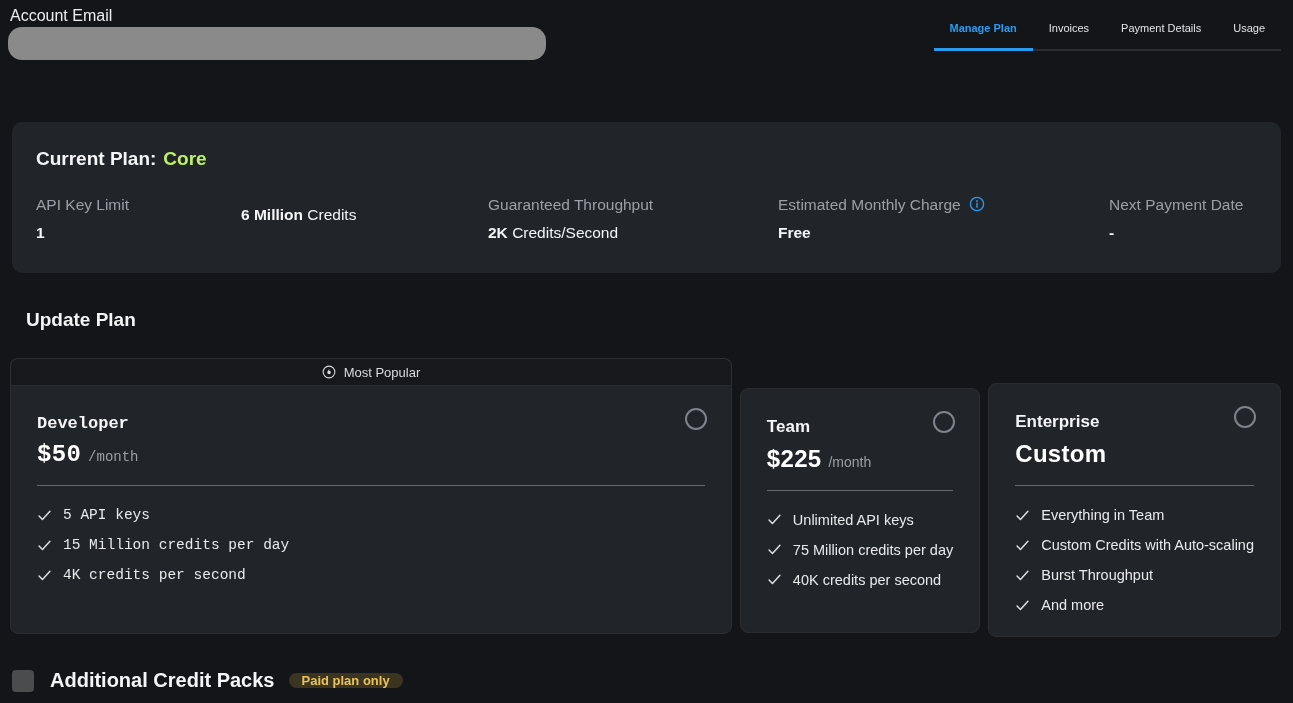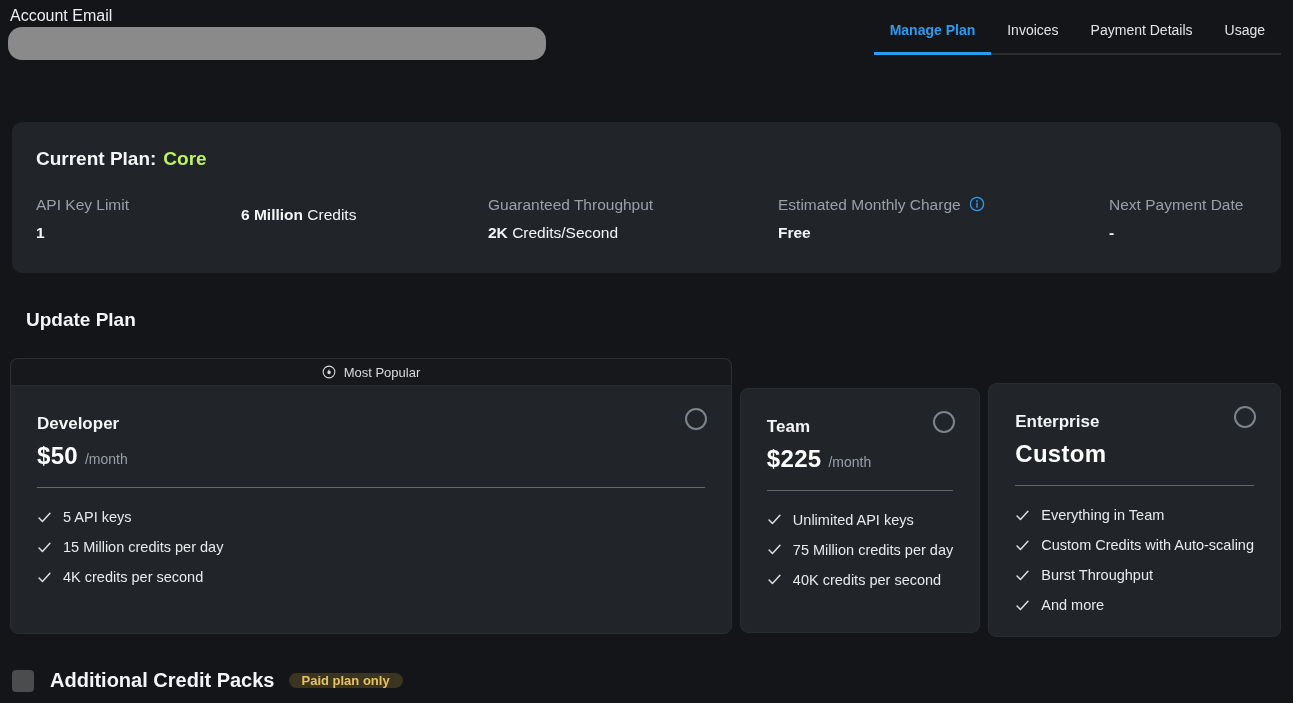--- a/index.html
+++ b/index.html
@@ -23,21 +23,21 @@
     background: #8a8a8a; border-radius: 14px;
   }
 
   .tabs {
     position: absolute; top: 16px; right: 12px;
     display: flex; align-items: flex-end;
     border-bottom: 2px solid #2b2d31;
   }
   .tab {
     padding: 6px 16px 15px 16px;
-    font-size: 14px; color: #e2e4e7; cursor: pointer;
+    font-size: 11px; color: #e2e4e7; cursor: pointer;
     white-space: nowrap;
   }
   .tab.active {
     color: #2b9bf0; font-weight: bold;
     border-bottom: 3px solid #2b9bf0;
     margin-bottom: -2px;
     padding-bottom: 14px;
   }
 
   
@@ -85,21 +85,21 @@
   }
   .flame-icon { width: 14px; height: 14px; display: inline-block; }
   .plan-card {
     position: relative;
     background: #212428;
     border: 1px solid #2a2c30;
     border-radius: 8px;
     padding: 23px 26px;
     min-height: 245px;
   }
-  .plan-stack .plan-card { border-radius: 0 0 8px 8px; min-height: 249px; }
+  .plan-stack .plan-card { border-radius: 0 0 8px 8px; min-height: 249px; font-family: Liberation Mono, monospace; }
   .plan-offset { margin-top: 28px; }
   .plan-name { font-size: 17px; font-weight: 600; color: #f4f5f7; margin-top: 5px; }
   .plan-price-row { margin-top: 8px; display: flex; align-items: baseline; }
   .plan-price { font-size: 24px; font-weight: 800; color: #ffffff; letter-spacing: 0.3px; }
   .plan-period { font-size: 14px; color: #9aa0a6; margin-left: 7px; }
   .plan-divider { border: none; border-top: 1px solid #63686f; margin-top: 17px; margin-bottom: 21px; }
   .feature-row { display: flex; align-items: center; gap: 11px; margin-bottom: 14px; }
   .feature-row:last-child { margin-bottom: 0; }
   .check-icon { width: 15px; height: 15px; flex: 0 0 auto; }
   .feature-text { font-size: 14.5px; color: #e8eaec; }

